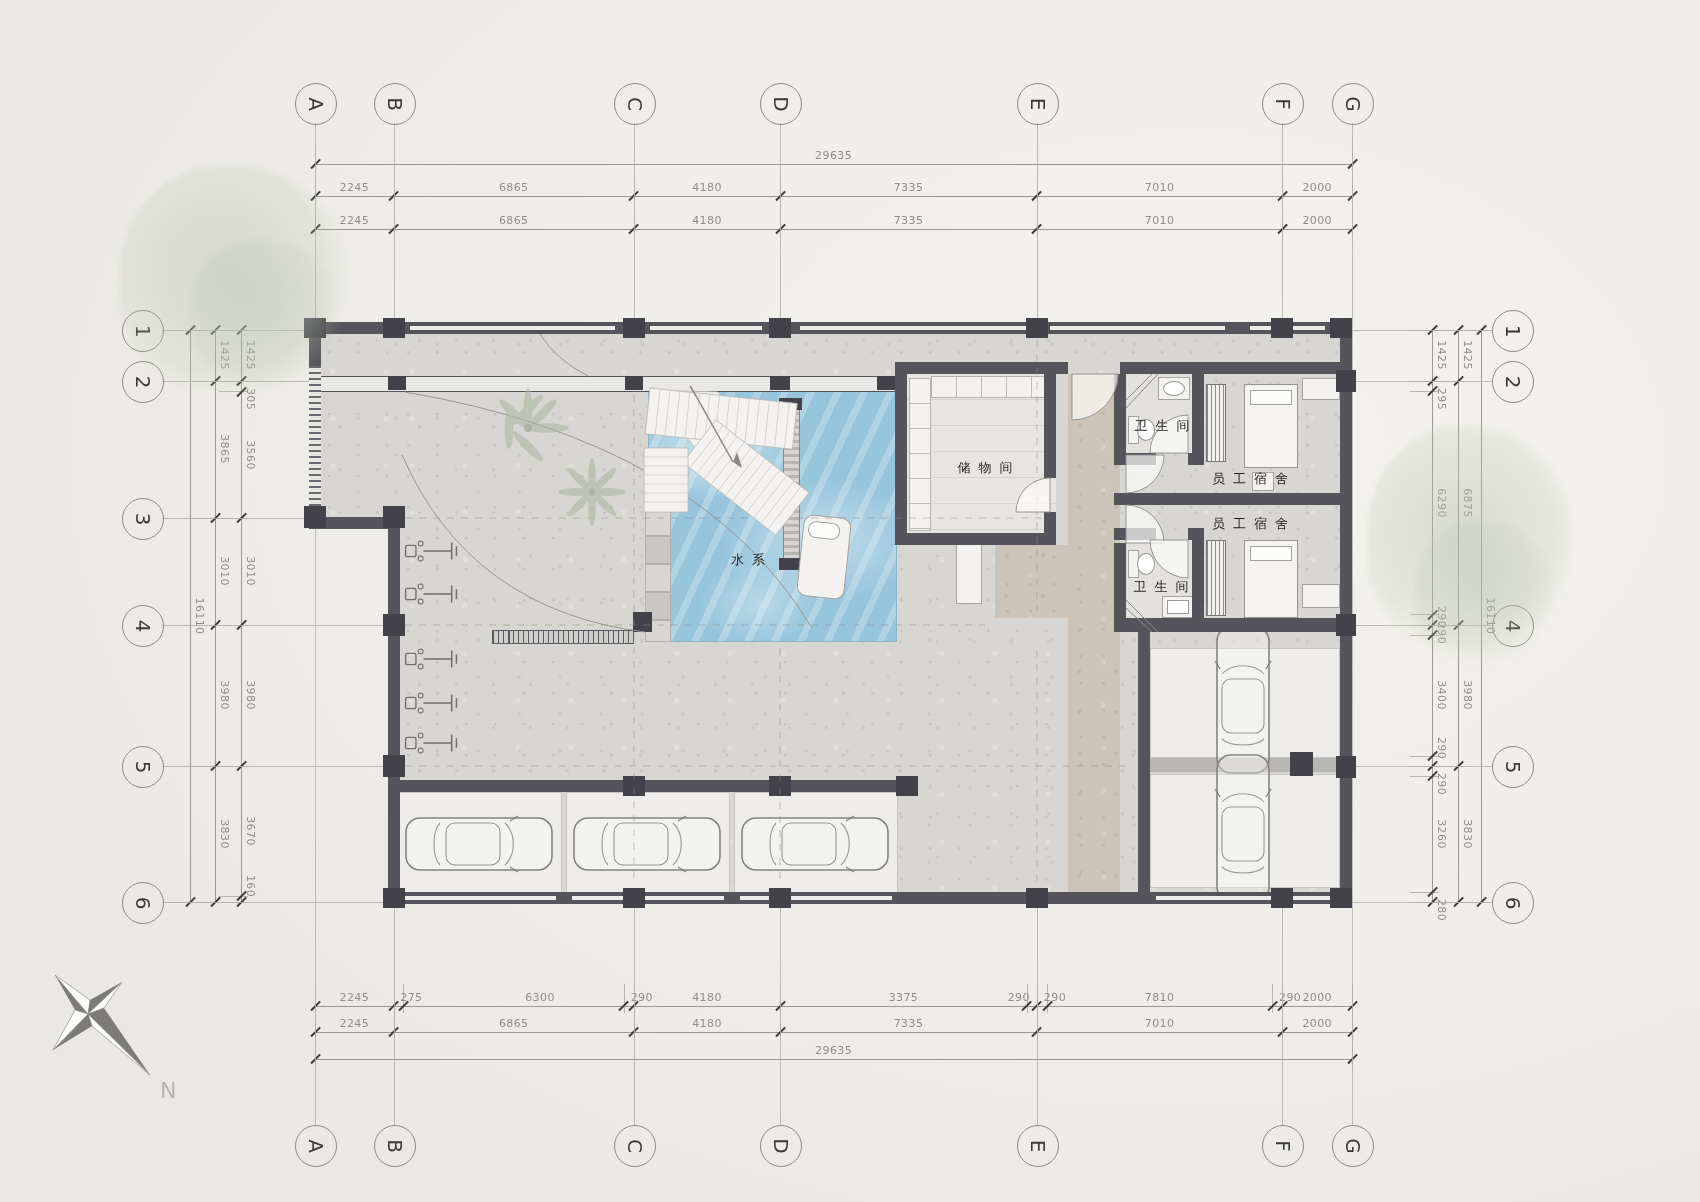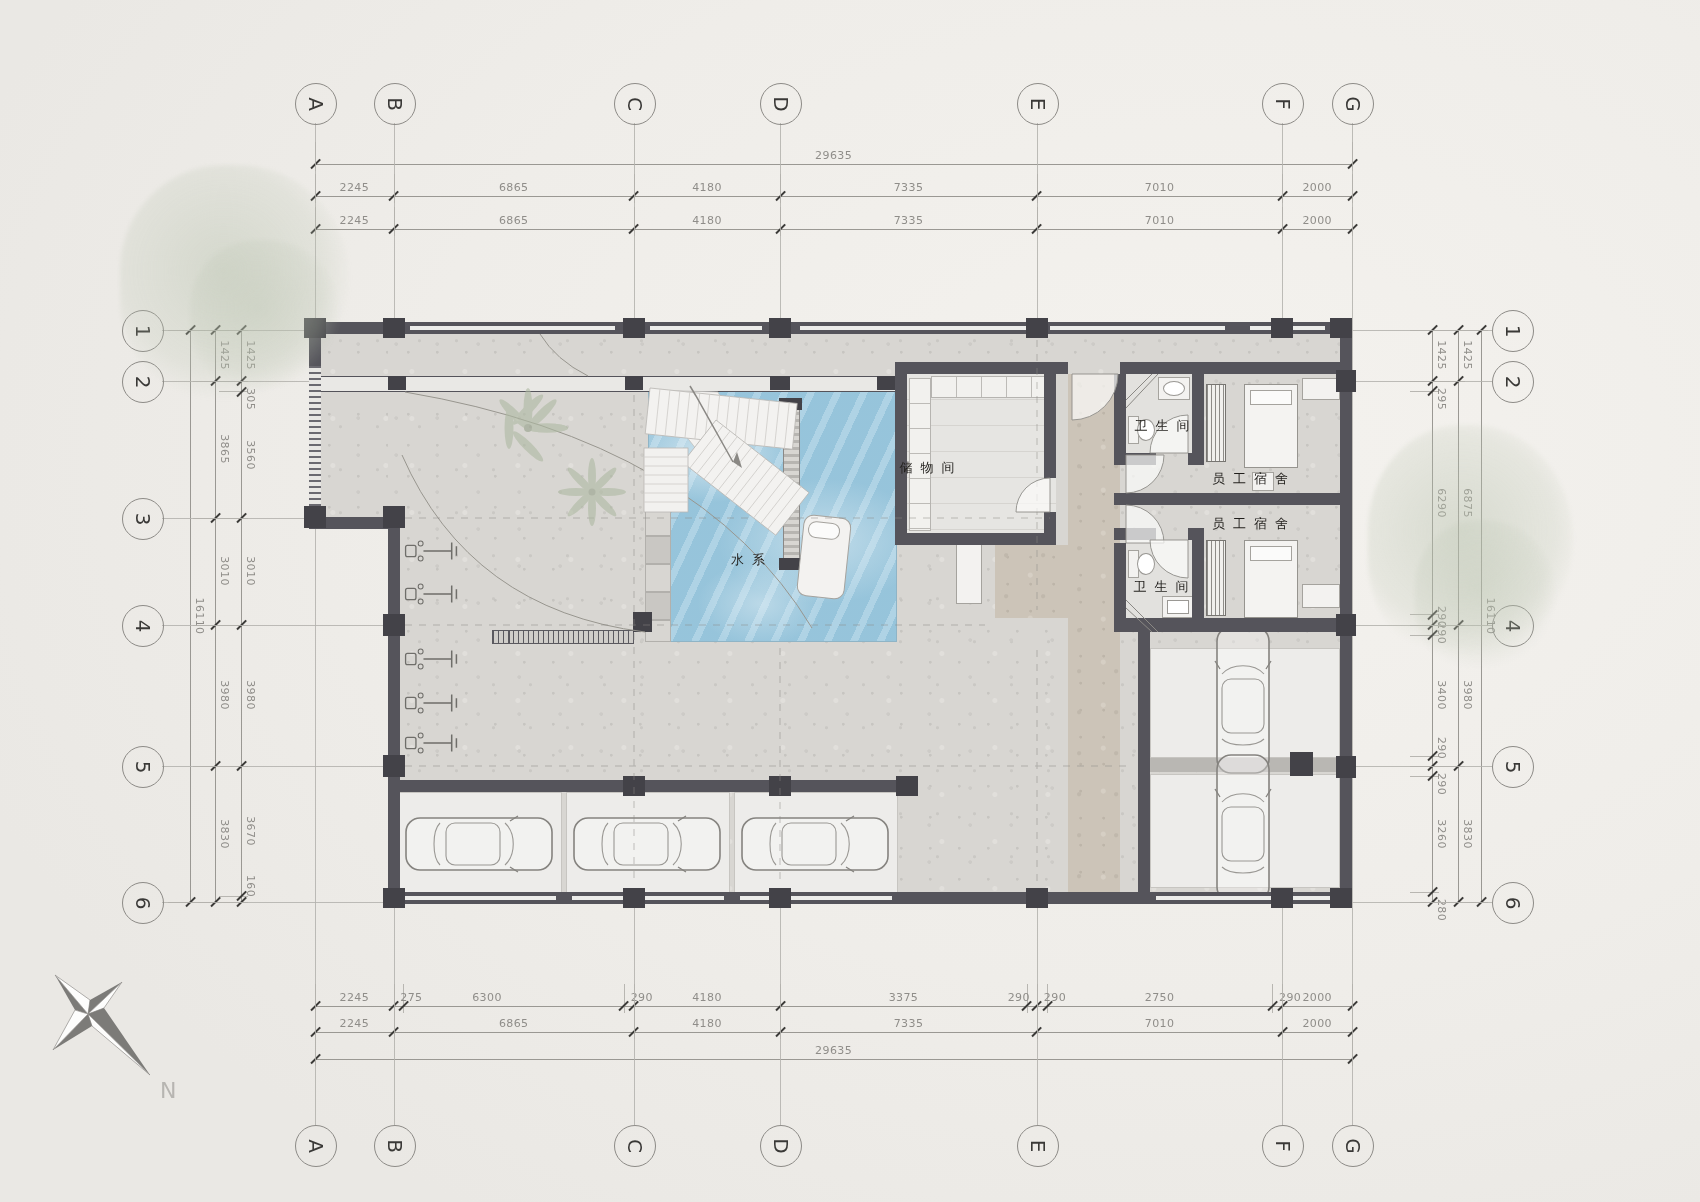--- a/index.html
+++ b/index.html
@@ -124,27 +124,27 @@
       <div class="abs " style="left: 1047.03px; top: 984px; width: 1px; height: 29px; background: rgb(184, 182, 177);"></div>
       <div class="abs " style="left: 1040.53px; top: 1005.2px; width: 13px; height: 1.7px; background: rgb(59, 58, 56); transform: rotate(-45deg);"></div>
       <div class="abs " style="left: 1272.08px; top: 984px; width: 1px; height: 29px; background: rgb(184, 182, 177);"></div>
       <div class="abs " style="left: 1265.58px; top: 1005.2px; width: 13px; height: 1.7px; background: rgb(59, 58, 56); transform: rotate(-45deg);"></div>
       <div class="abs " style="left: 1282.23px; top: 984px; width: 1px; height: 29px; background: rgb(184, 182, 177);"></div>
       <div class="abs " style="left: 1275.73px; top: 1005.2px; width: 13px; height: 1.7px; background: rgb(59, 58, 56); transform: rotate(-45deg);"></div>
       <div class="abs " style="left: 1352.23px; top: 984px; width: 1px; height: 29px; background: rgb(184, 182, 177);"></div>
       <div class="abs " style="left: 1345.73px; top: 1005.2px; width: 13px; height: 1.7px; background: rgb(59, 58, 56); transform: rotate(-45deg);"></div>
       <div class="abs dimtxt" style="left: 354.288px; top: 997px; transform: translate(-50%, -50%);">2245</div>
       <div class="abs dimtxt" style="left: 411.387px; top: 997px; transform: translate(-50%, -50%); text-align: right;">275</div>
-      <div class="abs dimtxt" style="left: 487px; top: 997px; transform: translate(-50%, -50%);">6300</div>
+      <div class="abs dimtxt" style="left: 540px; top: 997px; transform: translate(-50%, -50%);">6300</div>
       <div class="abs dimtxt" style="left: 641.775px; top: 997px; transform: translate(-50%, -50%);">290</div>
       <div class="abs dimtxt" style="left: 707px; top: 997px; transform: translate(-50%, -50%);">4180</div>
       <div class="abs dimtxt" style="left: 903.438px; top: 997px; transform: translate(-50%, -50%);">3375</div>
       <div class="abs dimtxt" style="left: 1018.8px; top: 997px; transform: translate(-50%, -50%);">290</div>
       <div class="abs dimtxt" style="left: 1054.95px; top: 997px; transform: translate(-50%, -50%);">290</div>
-      <div class="abs dimtxt" style="left: 1159.55px; top: 997px; transform: translate(-50%, -50%);">2750</div>
+      <div class="abs dimtxt" style="left: 1159.55px; top: 997px; transform: translate(-50%, -50%);">7810</div>
       <div class="abs dimtxt" style="left: 1290.15px; top: 997px; transform: translate(-50%, -50%);">290</div>
       <div class="abs dimtxt" style="left: 1317.23px; top: 997px; transform: translate(-50%, -50%);">2000</div>
       <div class="abs " style="left: 315px; top: 1032px; width: 1037.22px; height: 1px; background: rgb(154, 152, 147);"></div>
       <div class="abs " style="left: 315px; top: 1010px; width: 1px; height: 29px; background: rgb(184, 182, 177);"></div>
       <div class="abs " style="left: 308.5px; top: 1031.2px; width: 13px; height: 1.7px; background: rgb(59, 58, 56); transform: rotate(-45deg);"></div>
       <div class="abs " style="left: 393.575px; top: 1010px; width: 1px; height: 29px; background: rgb(184, 182, 177);"></div>
       <div class="abs " style="left: 387.075px; top: 1031.2px; width: 13px; height: 1.7px; background: rgb(59, 58, 56); transform: rotate(-45deg);"></div>
       <div class="abs " style="left: 633.85px; top: 1010px; width: 1px; height: 29px; background: rgb(184, 182, 177);"></div>
       <div class="abs " style="left: 627.35px; top: 1031.2px; width: 13px; height: 1.7px; background: rgb(59, 58, 56); transform: rotate(-45deg);"></div>
       <div class="abs " style="left: 780.15px; top: 1010px; width: 1px; height: 29px; background: rgb(184, 182, 177);"></div>
@@ -585,21 +585,21 @@
         <polygon points="122,982 90,1000 88,1014" fill="#7c7b78"></polygon>
         <polygon points="122,982 104,1008 88,1014" fill="#fdfdfc" stroke="#8f8d89" stroke-width=".7"></polygon>
         <polygon points="150,1075 104,1008 88,1014" fill="#7c7b78"></polygon>
         <polygon points="150,1075 92,1026 88,1014" fill="#fdfdfc" stroke="#8f8d89" stroke-width=".7"></polygon>
         <polygon points="53,1050 92,1026 88,1014" fill="#7c7b78"></polygon>
         <polygon points="53,1050 75,1010 88,1014" fill="#fdfdfc" stroke="#8f8d89" stroke-width=".7"></polygon>
       </g>
     </svg>
 
     <div class="abs rmlab" style="left:752px;top:560px;">水系</div>
-    <div class="abs rmlab" style="left:931px;top:468px;">储物间</div>
+    <div class="abs rmlab" style="left:989px;top:468px;">储物间</div>
     <div class="abs rmlab" style="left:1166px;top:426px;">卫生间</div>
     <div class="abs rmlab" style="left:1254px;top:479px;">员工宿舍</div>
     <div class="abs rmlab" style="left:1254px;top:524px;">员工宿舍</div>
     <div class="abs rmlab" style="left:1165px;top:587px;">卫生间</div>
   </div>
 
   <div class="abs northlab" style="left:160px;top:1078px;">N</div>
 
   <div class="abs tree" style="left:120px;top:165px;width:230px;height:235px;"></div>
   <div class="abs tree" style="left:190px;top:240px;width:150px;height:150px;opacity:.45;"></div>

